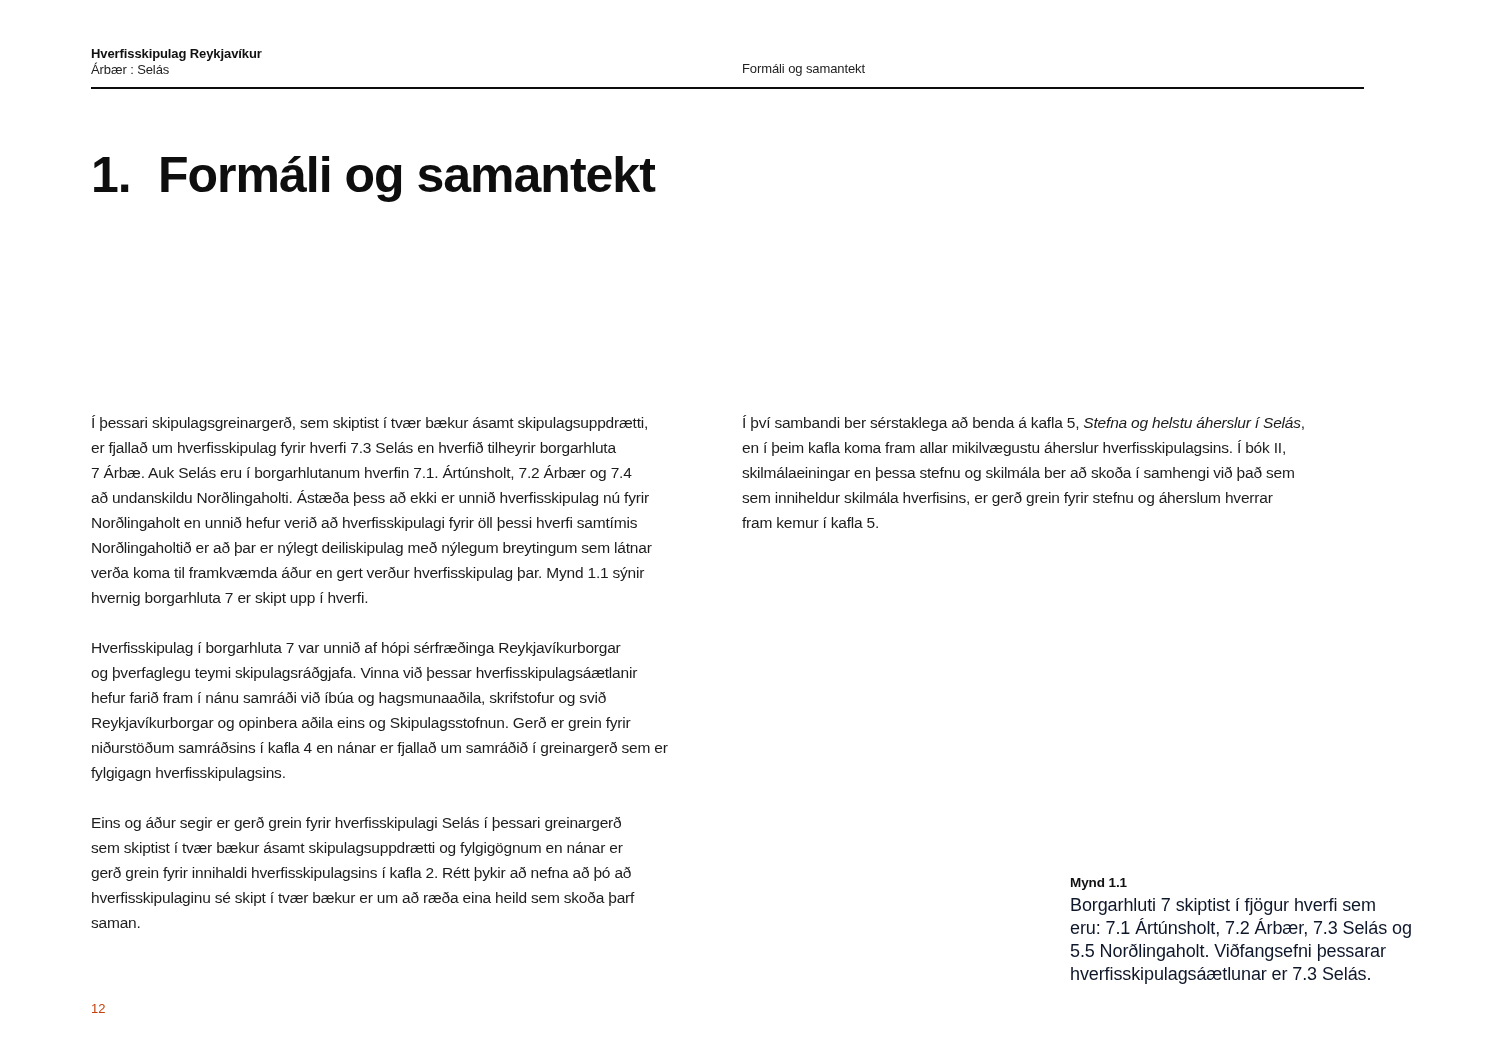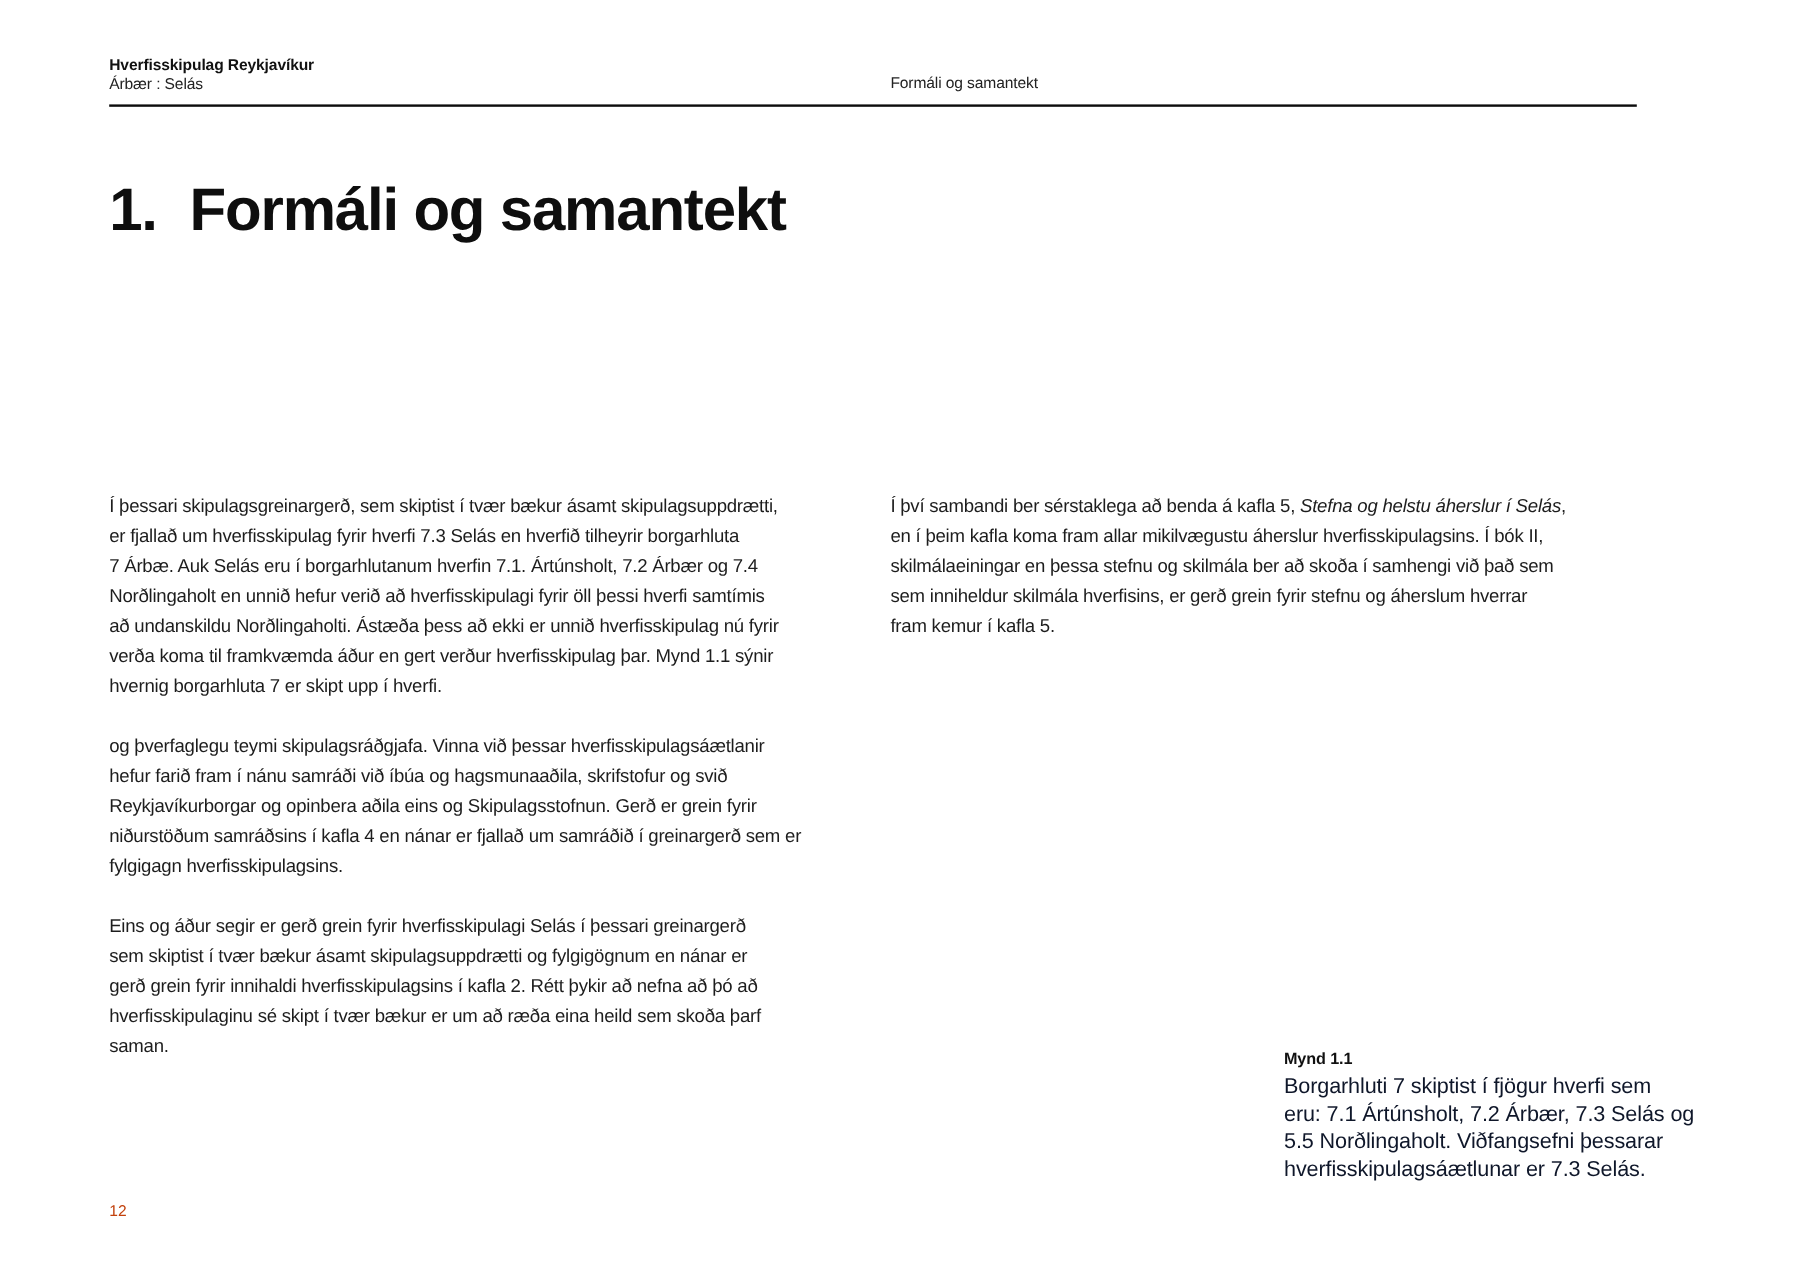--- a/index.html
+++ b/index.html
@@ -134,26 +134,28 @@
   <h1 class="chapter">
     <span class="ch-num">1.</span>
     <span class="ch-label">Formáli og samantekt</span>
   </h1>
 
   <section class="col col-left">
     <div class="para">
         <div class="line">Í þessari skipulagsgreinargerð, sem skiptist í tvær bækur ásamt skipulagsuppdrætti,</div>
         <div class="line">er fjallað um hverfisskipulag fyrir hverfi 7.3 Selás en hverfið tilheyrir borgarhluta</div>
         <div class="line">7 Árbæ. Auk Selás eru í borgarhlutanum hverfin 7.1. Ártúnsholt, 7.2 Árbær og 7.4</div>
+        <div class="line">að undanskildu Norðlingaholti. Ástæða þess að ekki er unnið hverfisskipulag nú fyrir</div>
         <div class="line">Norðlingaholt en unnið hefur verið að hverfisskipulagi fyrir öll þessi hverfi samtímis</div>
-        <div class="line">að undanskildu Norðlingaholti. Ástæða þess að ekki er unnið hverfisskipulag nú fyrir</div>
+        <div class="line">Norðlingaholtið er að þar er nýlegt deiliskipulag með nýlegum breytingum sem látnar</div>
         <div class="line">verða koma til framkvæmda áður en gert verður hverfisskipulag þar. Mynd 1.1 sýnir</div>
         <div class="line">hvernig borgarhluta 7 er skipt upp í hverfi.</div>
       </div>
     <div class="para">
+        <div class="line">Hverfisskipulag í borgarhluta 7 var unnið af hópi sérfræðinga Reykjavíkurborgar</div>
         <div class="line">og þverfaglegu teymi skipulagsráðgjafa. Vinna við þessar hverfisskipulagsáætlanir</div>
         <div class="line">hefur farið fram í nánu samráði við íbúa og hagsmunaaðila, skrifstofur og svið</div>
         <div class="line">Reykjavíkurborgar og opinbera aðila eins og Skipulagsstofnun. Gerð er grein fyrir</div>
         <div class="line">niðurstöðum samráðsins í kafla 4 en nánar er fjallað um samráðið í greinargerð sem er</div>
         <div class="line">fylgigagn hverfisskipulagsins.</div>
       </div>
     <div class="para">
         <div class="line">Eins og áður segir er gerð grein fyrir hverfisskipulagi Selás í þessari greinargerð</div>
         <div class="line">sem skiptist í tvær bækur ásamt skipulagsuppdrætti og fylgigögnum en nánar er</div>
         <div class="line">gerð grein fyrir innihaldi hverfisskipulagsins í kafla 2. Rétt þykir að nefna að þó að</div>

